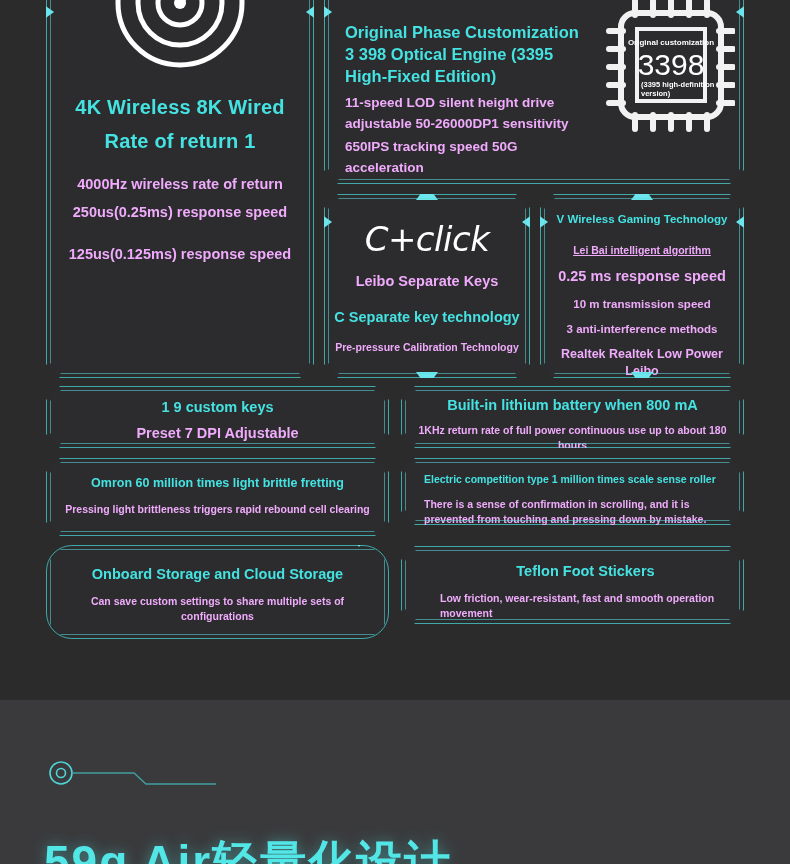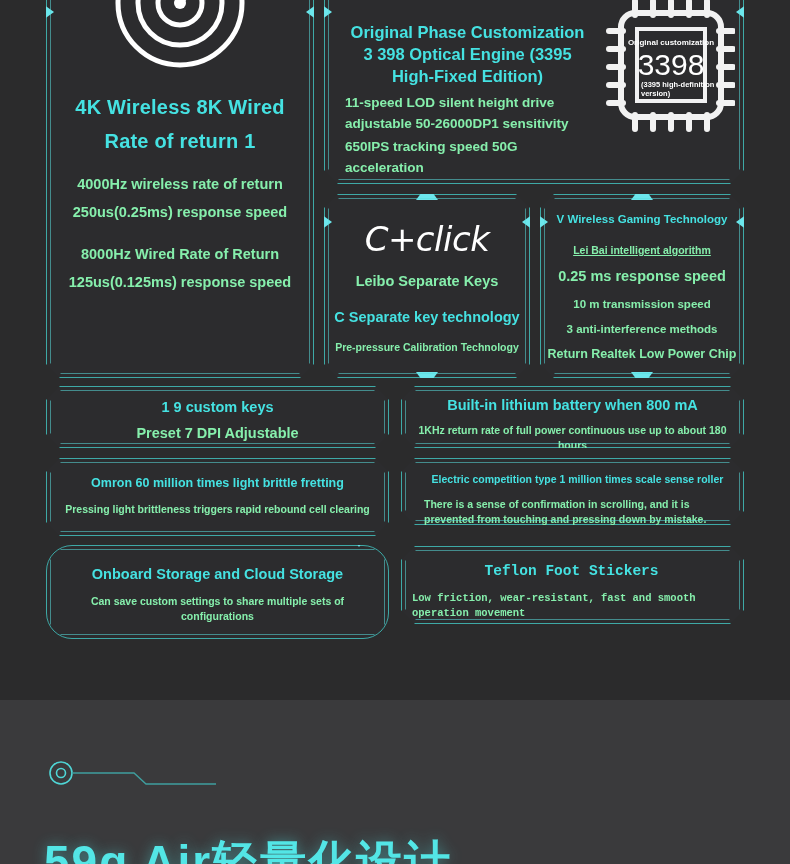--- a/index.html
+++ b/index.html
@@ -44,22 +44,22 @@
   .tri-r{border-top:11px solid transparent;border-bottom:11px solid transparent;
          border-left:15px solid #6ce6ec;}
   .tri-l{border-top:11px solid transparent;border-bottom:11px solid transparent;
          border-right:15px solid #6ce6ec;}
   .tri-u{border-left:11px solid transparent;border-right:11px solid transparent;
          border-bottom:15px solid #6ce6ec;}
   .tri-d{border-left:11px solid transparent;border-right:11px solid transparent;
          border-top:15px solid #6ce6ec;}
 
   
-  .cyan{color:#45e2e2;text-align:center;}
-  .white{color:#86efac;}
+  .cyan{color:#45e2e2;}
+  .white{color:#f0abfc;}
   .ctr{text-align:center;}
 
   .t-hero{font-size:20px;font-weight:bold;line-height:34px;letter-spacing:.2px;}
   .t-sub{font-size:14.5px;font-weight:bold;line-height:28px;}
   .t-head{font-size:16.5px;font-weight:bold;line-height:22px;}
   .t-body{font-size:13.5px;font-weight:bold;line-height:20.5px;}
   .t-small{font-size:11.5px;font-weight:bold;line-height:17px;}
   .t-tiny{font-size:10.5px;font-weight:bold;line-height:16px;}
   .t-card-title{font-size:14.5px;font-weight:bold;line-height:20px;}
   .t-card-title-sm{font-size:11.5px;font-weight:bold;line-height:17px;}
@@ -121,21 +121,20 @@
         </svg>
       </div>
       <div class="hero-inner" style="top:105px;">
         <div class="t-hero cyan ctr">4K Wireless 8K Wired</div>
         <div class="t-hero cyan ctr">Rate of return 1</div>
       </div>
       <div class="hero-inner" style="top:185px;">
         <div class="t-sub white ctr">4000Hz wireless rate of return</div>
         <div class="t-sub white ctr">250us(0.25ms) response speed</div>
         <div style="height:14px"></div>
-        <div class="t-sub white ctr">8000Hz Wired Rate of Return</div>
         <div class="t-sub white ctr">125us(0.125ms) response speed</div>
       </div>
       <div class="tri tri-r" style="left:-8px;top:16px;"></div>
       <div class="tri tri-l" style="right:-8px;top:16px;"></div>
     </div>
 
     <div class="panel oct" id="p-engine">
       <div class="engine-pad">
         <div class="engine-txt">
           <div class="t-head cyan">Original Phase Customization 3 398 Optical Engine (3395 High-Fixed Edition)</div>
@@ -193,21 +192,21 @@
       <div class="tri tri-d" style="left:50%;margin-left:-11px;bottom:-10px;"></div>
     </div>
 
     <div class="panel oct" id="p-vwl">
       <div style="position:absolute;left:6px;right:6px;top:16px;">
         <div class="t-card-title-sm cyan ctr">V Wireless Gaming Technology</div>
         <div class="t-tiny white ctr" style="margin-top:14px;text-decoration:underline;">Lei Bai intelligent algorithm</div>
         <div class="t-card-title white ctr" style="margin-top:8px;">0.25 ms response speed</div>
         <div class="t-small white ctr" style="margin-top:10px;">10 m transmission speed</div>
         <div class="t-small white ctr" style="margin-top:8px;">3 anti-interference methods</div>
-        <div class="t-card-body white ctr" style="margin-top:8px;">Return Realtek Low Power Chip</div>
+        <div class="t-card-body white ctr" style="margin-top:8px;">Realtek Realtek Low Power Leibo</div>
       </div>
       <div class="tri tri-r" style="left:-8px;top:16px;"></div>
       <div class="tri tri-l" style="right:-8px;top:16px;"></div>
       <div class="tri tri-u" style="left:50%;margin-left:-11px;top:-10px;"></div>
       <div class="tri tri-d" style="left:50%;margin-left:-11px;bottom:-10px;"></div>
     </div>
 
     <div class="panel oct card" id="c1">
       <div style="position:absolute;left:10px;right:10px;top:10px;text-align:center;">
         <div class="t-card-title cyan">1 9 custom keys</div>
@@ -248,21 +247,21 @@
     <div class="panel oct card" id="c5">
       <div style="position:absolute;left:10px;right:10px;top:18px;text-align:center;">
         <div class="t-card-title cyan">Onboard Storage and Cloud Storage</div>
         <div class="t-card-body-sm white" style="margin-top:10px;">Can save custom settings to share multiple sets of configurations</div>
       </div>
       <div class="tri tri-r" style="left:-8px;top:-11px;"></div>
       <div class="tri tri-d" style="right:18px;top:-14px;"></div>
     </div>
 
     <div class="panel oct card" id="c6">
-      <div style="position:absolute;left:10px;right:12px;top:14px;font-family:Liberation Mono, monospace;">
+      <div style="position:absolute;left:38px;right:12px;top:14px;">
         <div class="t-card-title cyan" style="text-align:center;">Teflon Foot Stickers</div>
         <div class="t-card-body-sm white" style="margin-top:10px;text-align:left;">Low friction, wear-resistant, fast and smooth operation movement</div>
       </div>
       <div class="tri tri-l" style="right:-8px;top:-11px;"></div>
       <div class="tri tri-l" style="right:-8px;bottom:-11px;"></div>
       <div class="tri tri-u" style="left:-4px;bottom:-14px;"></div>
     </div>
 
   </div>
 

